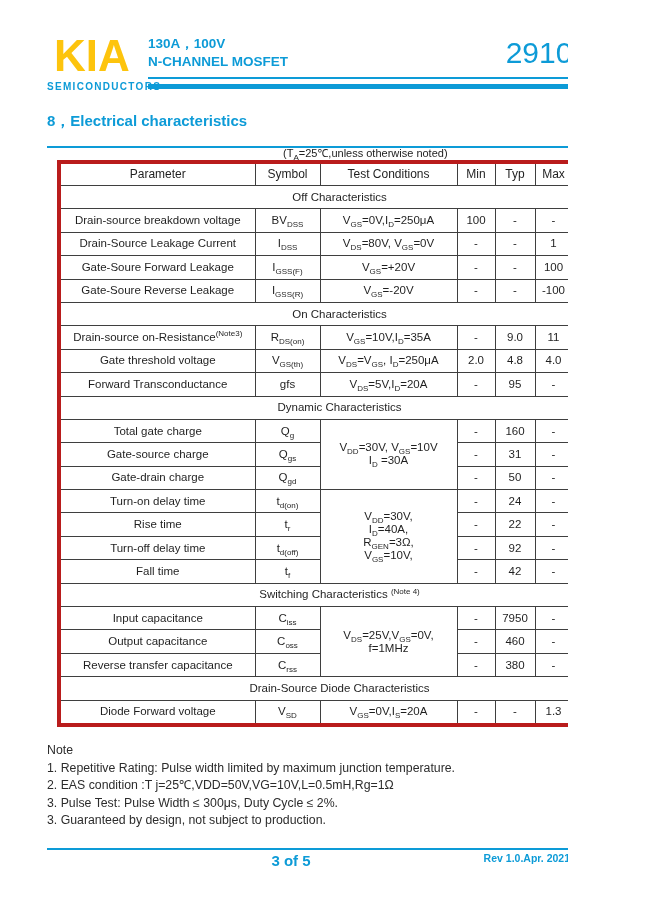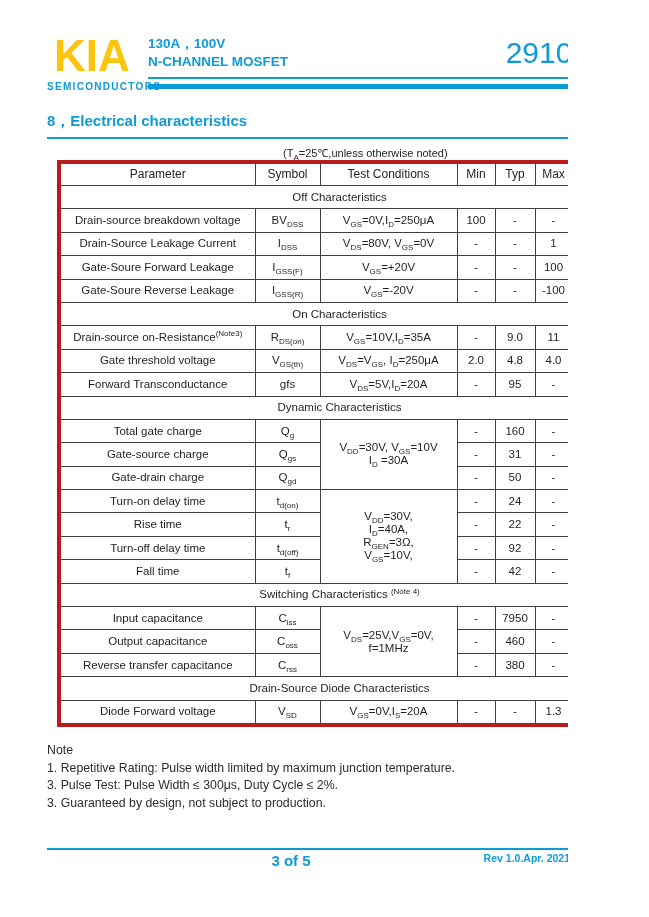--- a/index.html
+++ b/index.html
@@ -13,21 +13,21 @@
              color:#0d9bd7;letter-spacing:1.3px;}
   .prod-spec{position:absolute;left:148px;top:35px;color:#0d9bd7;font-weight:bold;
              font-size:13.5px;line-height:18px;}
   .part-number{position:absolute;left:494px;top:38px;width:110px;text-align:center;
                color:#0d9bd7;font-size:30px;line-height:1;}
   .rule-thin{position:absolute;left:148px;top:77px;width:450px;height:2px;background:#0d9bd7;}
   .rule-thick{position:absolute;left:148px;top:84px;width:453px;height:5px;background:#0d9bd7;}
 
   
   .section-title{position:absolute;left:47px;top:112px;width:543px;color:#0d9bd7;
-                 font-size:15px;font-weight:bold;padding-bottom:6px;
+                 font-size:15px;font-weight:bold;padding-bottom:15px;
                  border-bottom:2px solid #0d9bd7;}
 
   
   .table-note{position:absolute;left:283px;top:145px;font-size:11px;color:#222;}
   .table-note sub{font-size:8px;}
   table.spec{position:absolute;left:57px;top:160px;width:561px;border-collapse:collapse;
              border:4px solid #b91c1c;table-layout:fixed;}
   table.spec th,table.spec td{border:1px solid #3f3f3f;font-size:11.5px;font-weight:normal;
              color:#1f1f1f;height:22.4px;padding:0 3px;text-align:center;line-height:13px;
              overflow:hidden;}
@@ -251,20 +251,21 @@
           <td class="num-cell">-</td>
           <td class="num-cell">1.3</td>
           <td class="unit-cell">V</td>
         </tr>
       </tbody>
   </table>
 
   <div class="notes">
     <div>Note</div>
     <div>1. Repetitive Rating: Pulse width limited by maximum junction temperature.</div>
+    <div>2. EAS condition :T j=25℃,VDD=50V,VG=10V,L=0.5mH,Rg=1Ω</div>
     <div>3. Pulse Test: Pulse Width ≤ 300μs, Duty Cycle ≤ 2%.</div>
     <div>3. Guaranteed by design, not subject to production.</div>
   </div>
 
   <div class="footer-rule"></div>
   <div class="footer-page">3 of 5</div>
   <div class="footer-rev">Rev 1.0.Apr. 2021</div>
 </div>
 
 </body></html>

